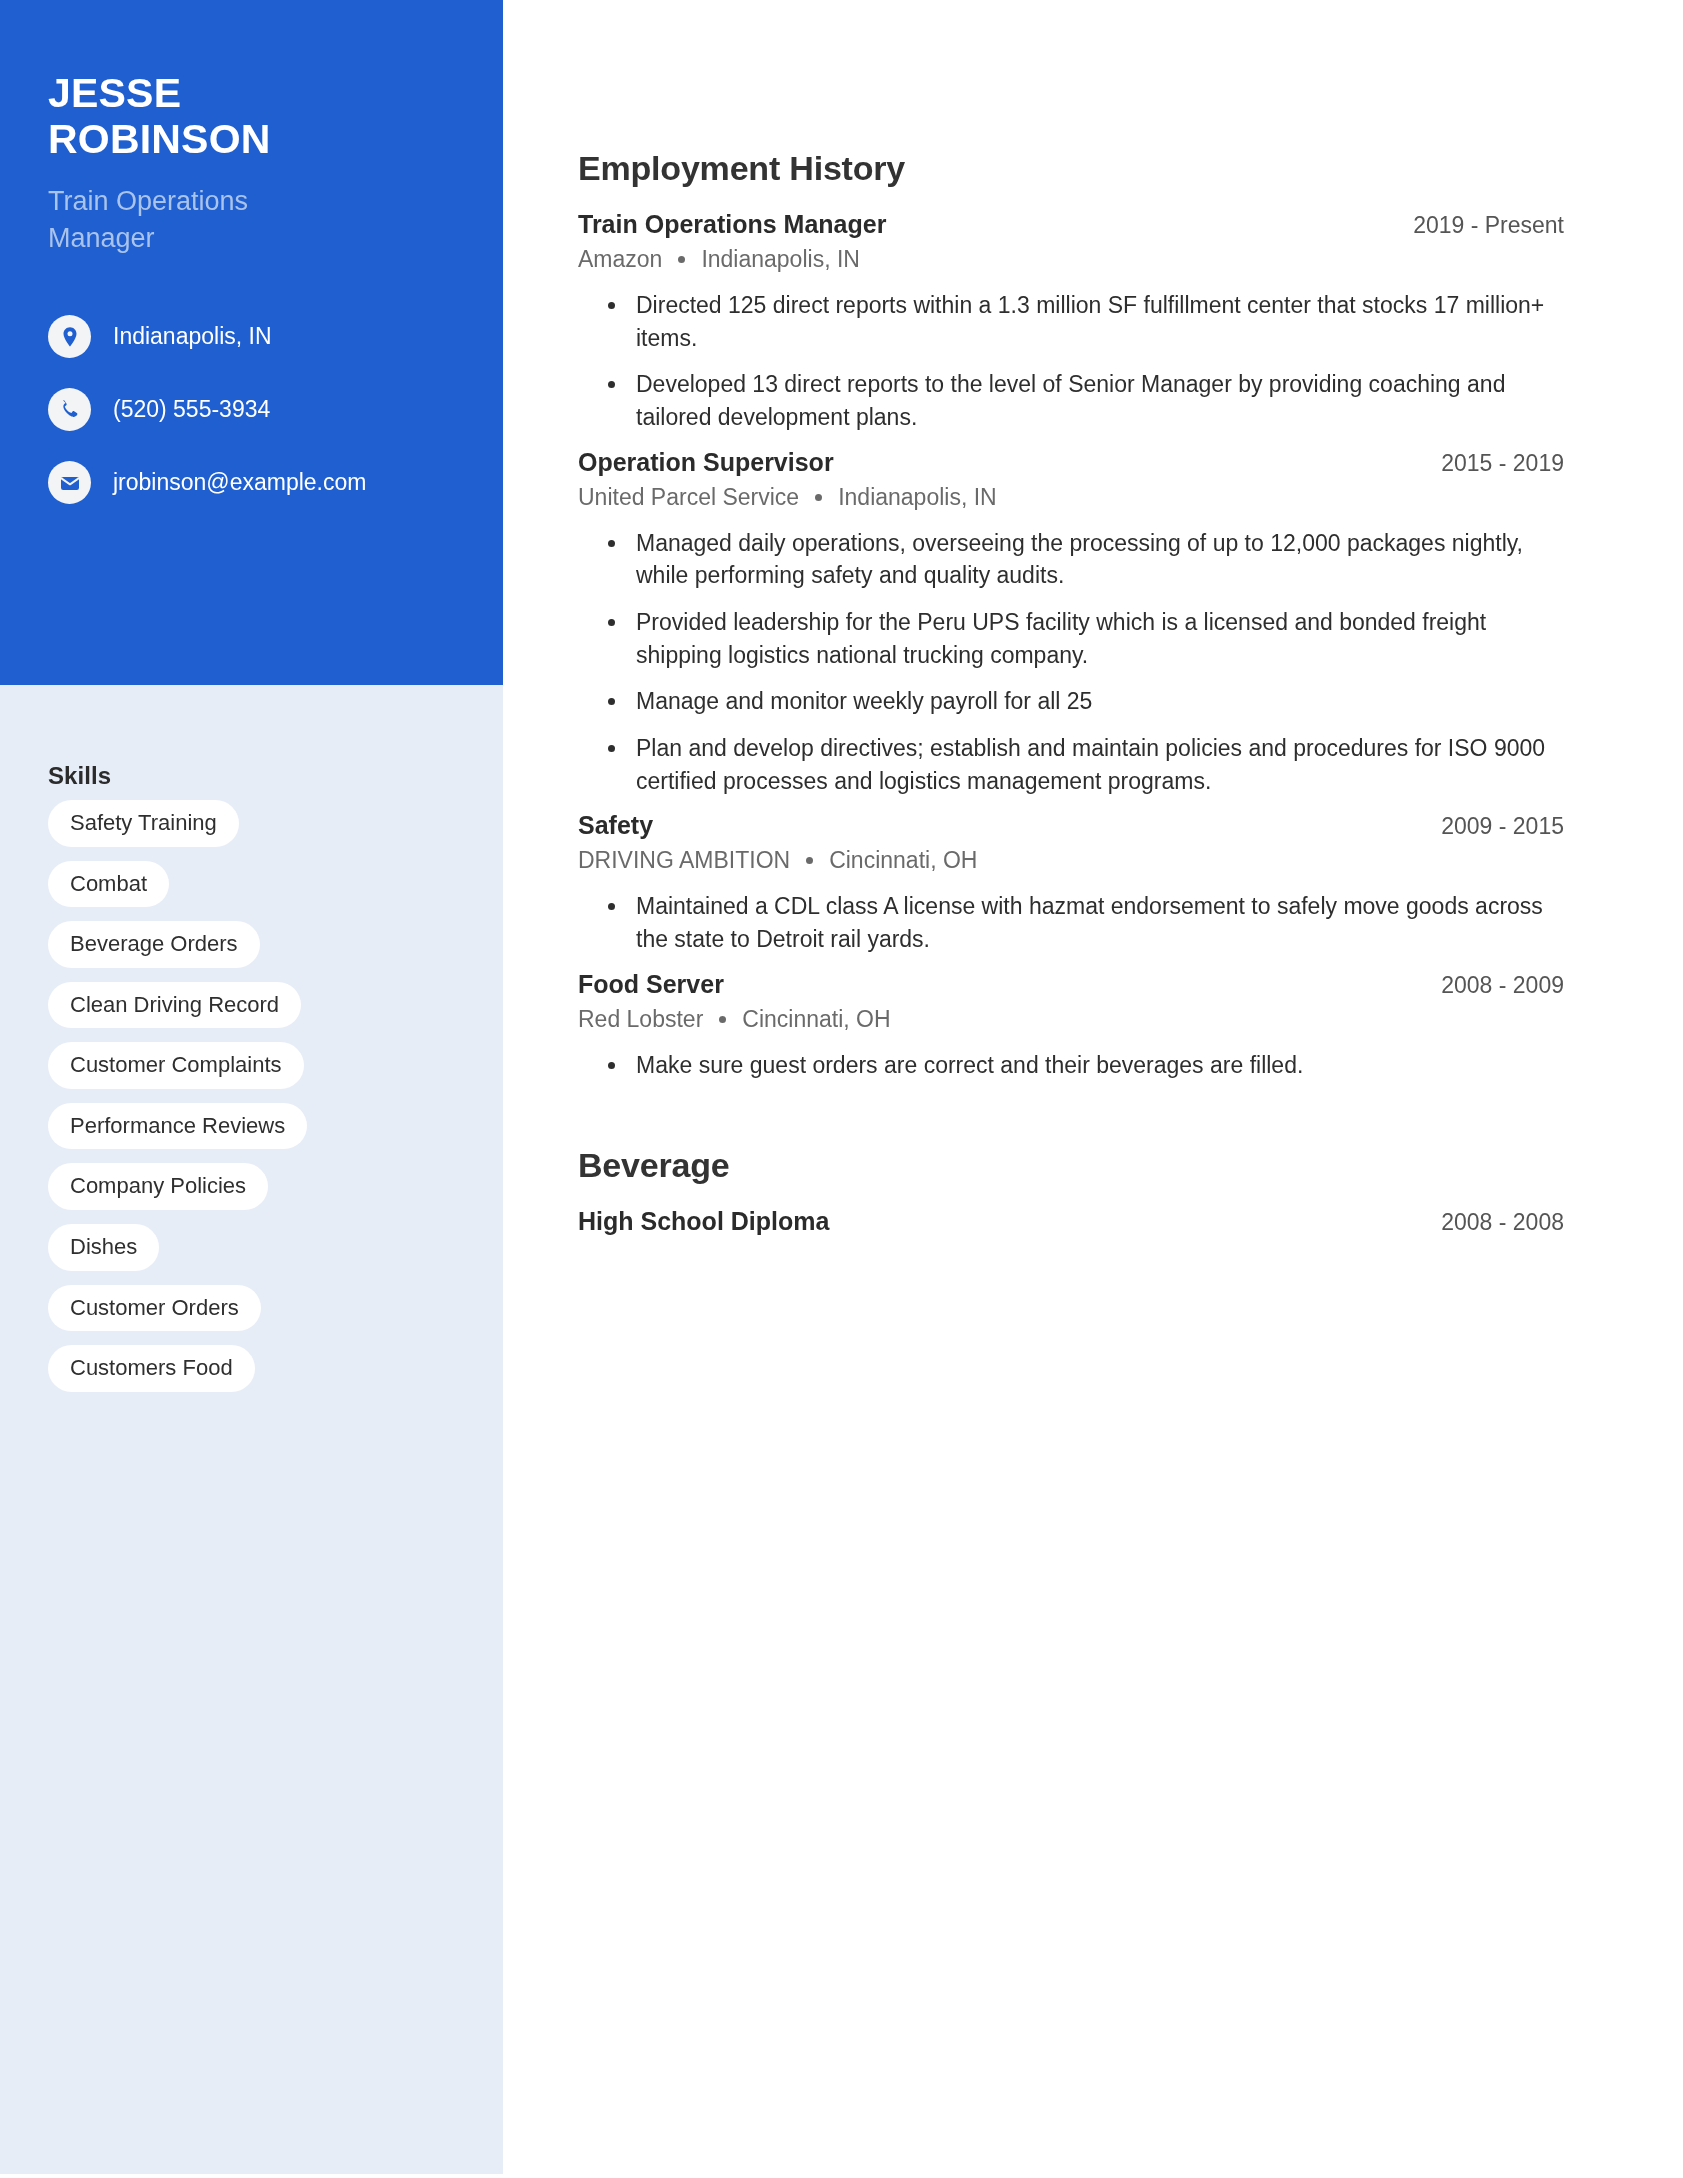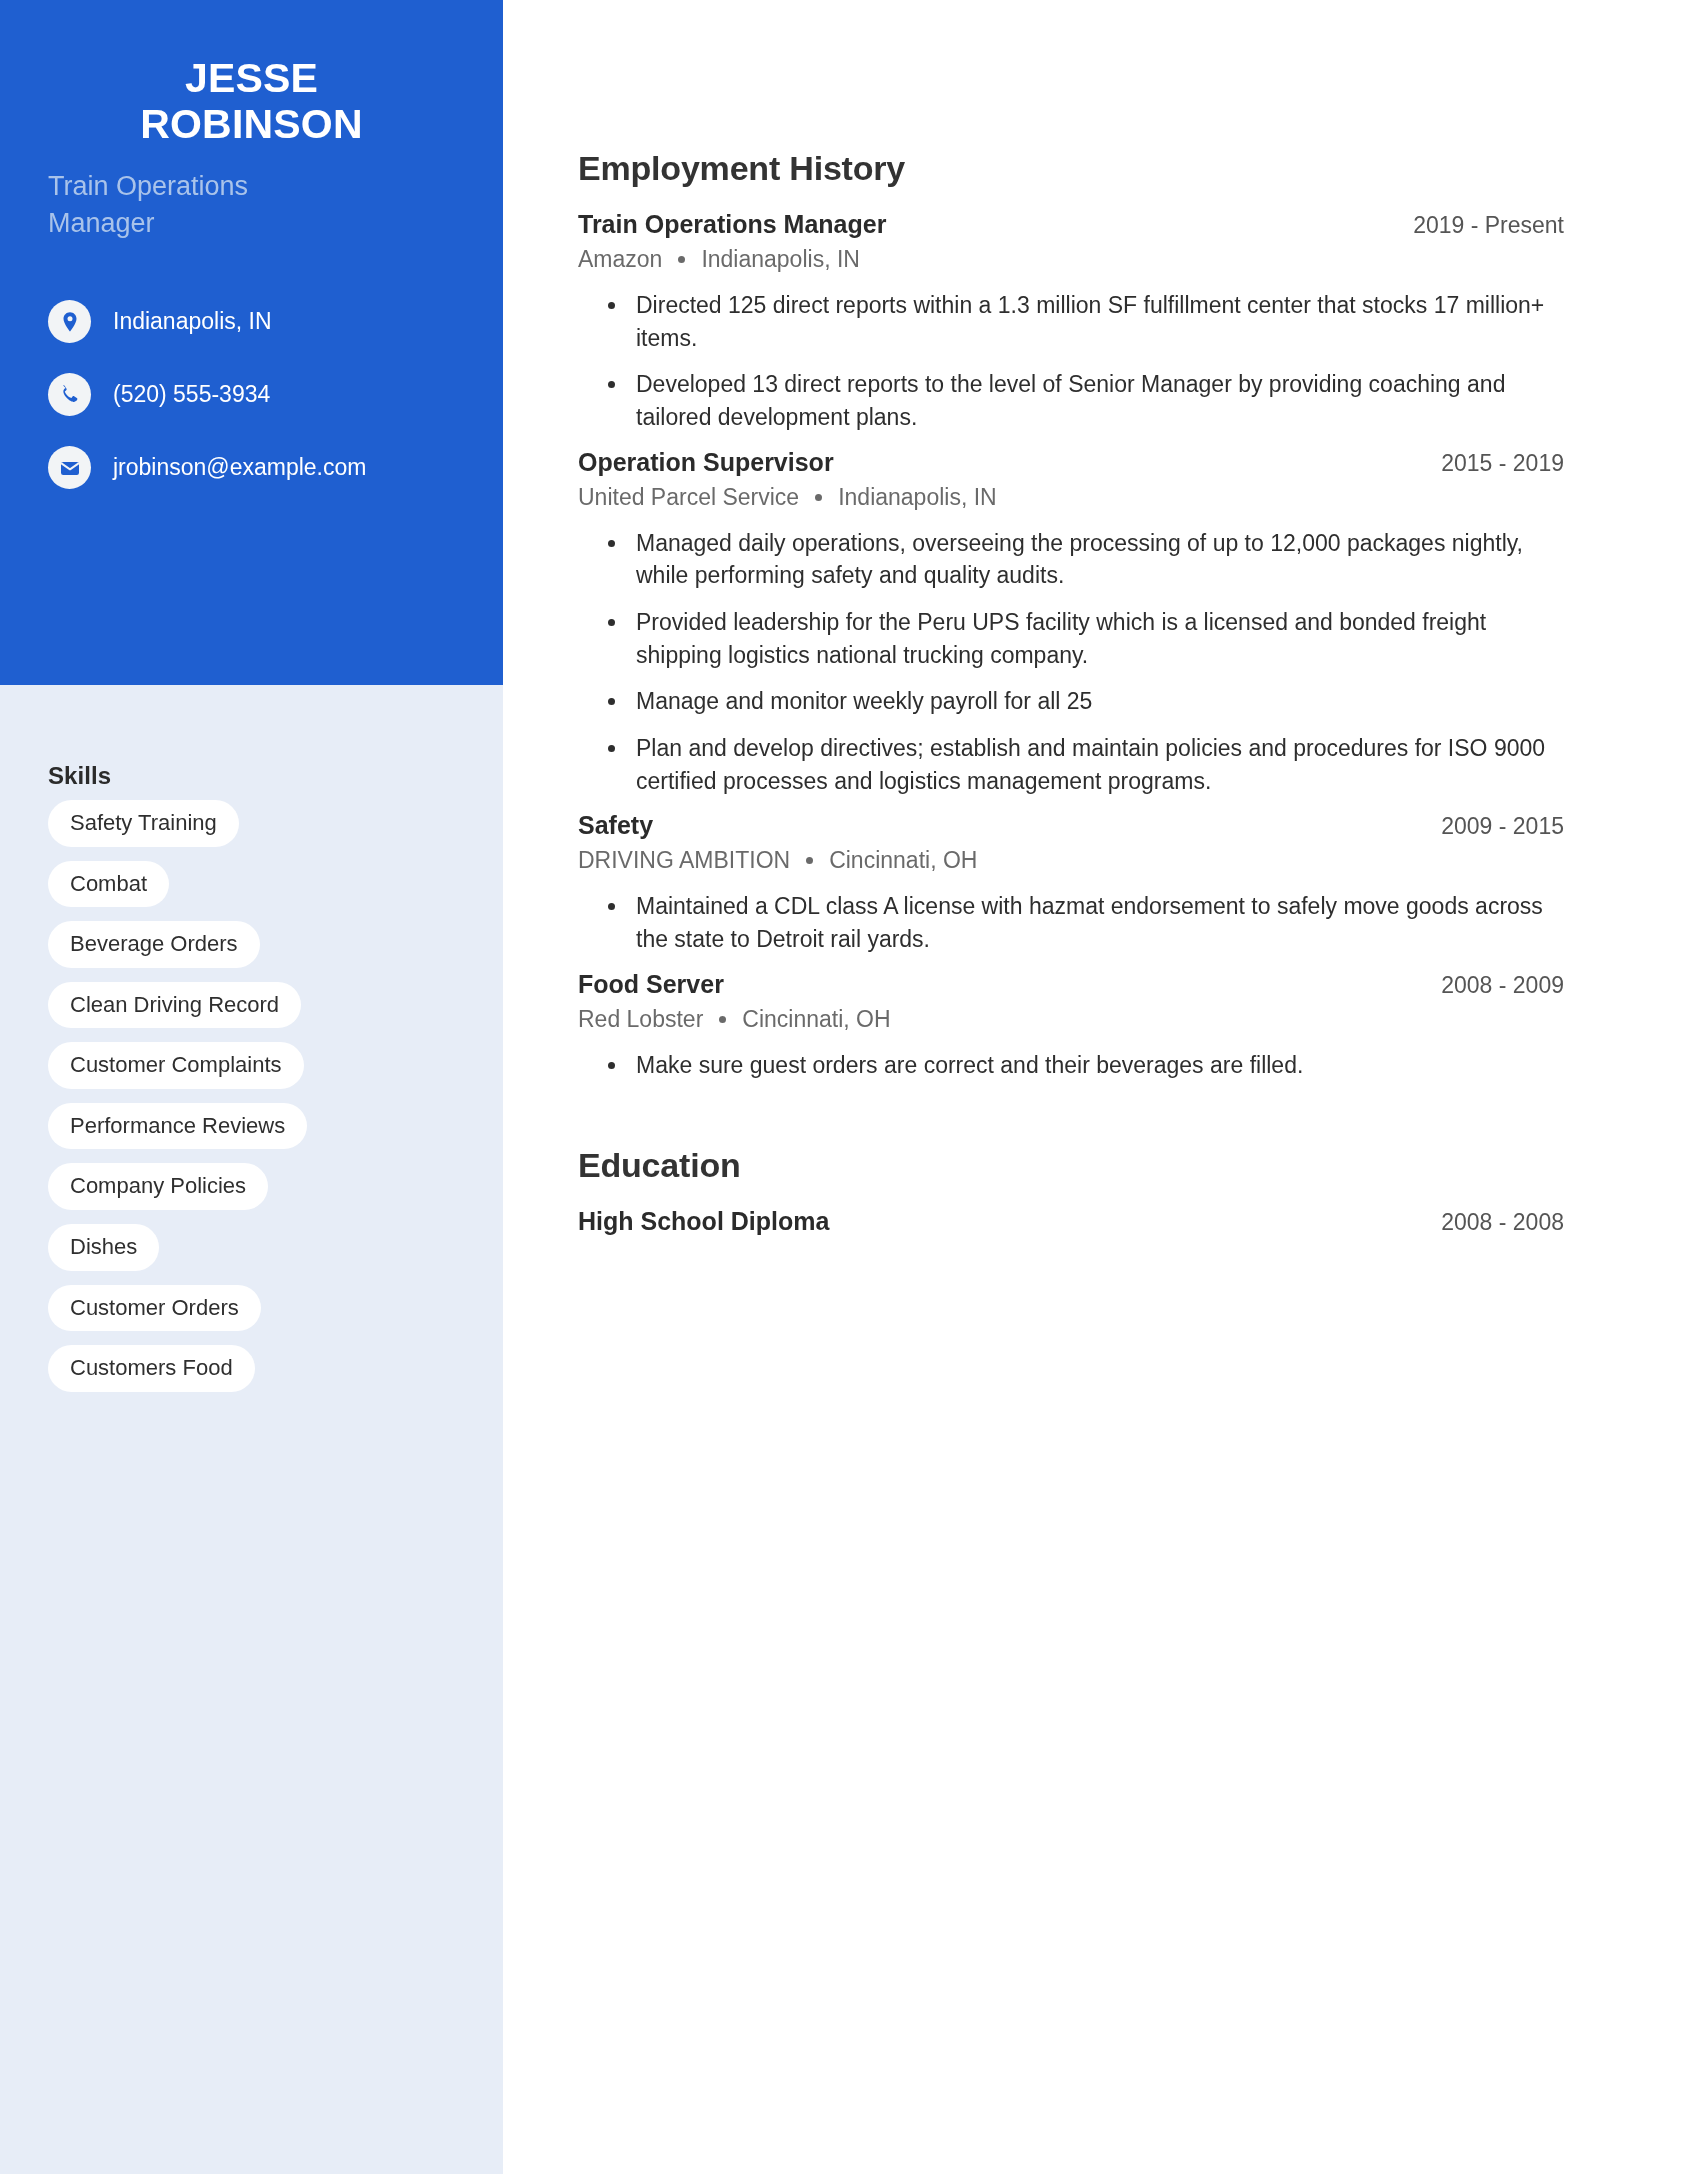--- a/index.html
+++ b/index.html
@@ -35,22 +35,21 @@
     left: 0;
     top: 0;
     width: 503px;
     height: 685px;
     background: #1f5fd0;
     box-sizing: border-box;
     padding: 0 48px;
   }
 
   .name-block {
-    padding-top: 56px;
-    text-align: center;
+    padding-top: 71px;
   }
   .name-line {
     color: #ffffff;
     font-size: 41px;
     font-weight: 700;
     line-height: 1.12;
     letter-spacing: 0.2px;
   }
 
   .role-block {
@@ -353,21 +352,21 @@
             <span>Cincinnati, OH</span>
           </div>
           <ul class="bullets">
             <li>Make sure guest orders are correct and their beverages are filled.</li>
           </ul>
         </div>
       </div>
 
     <div class="gap-after-jobs"></div>
 
-    <h1 class="section-title">Education</h1>
+    <h1 class="section-title">Beverage</h1>
 
     <div id="education-container">
         <div class="edu-entry">
           <div class="edu-degree">High School Diploma</div>
           <div class="edu-date">2008 - 2008</div>
         </div>
       </div>
 
   </main>
 

